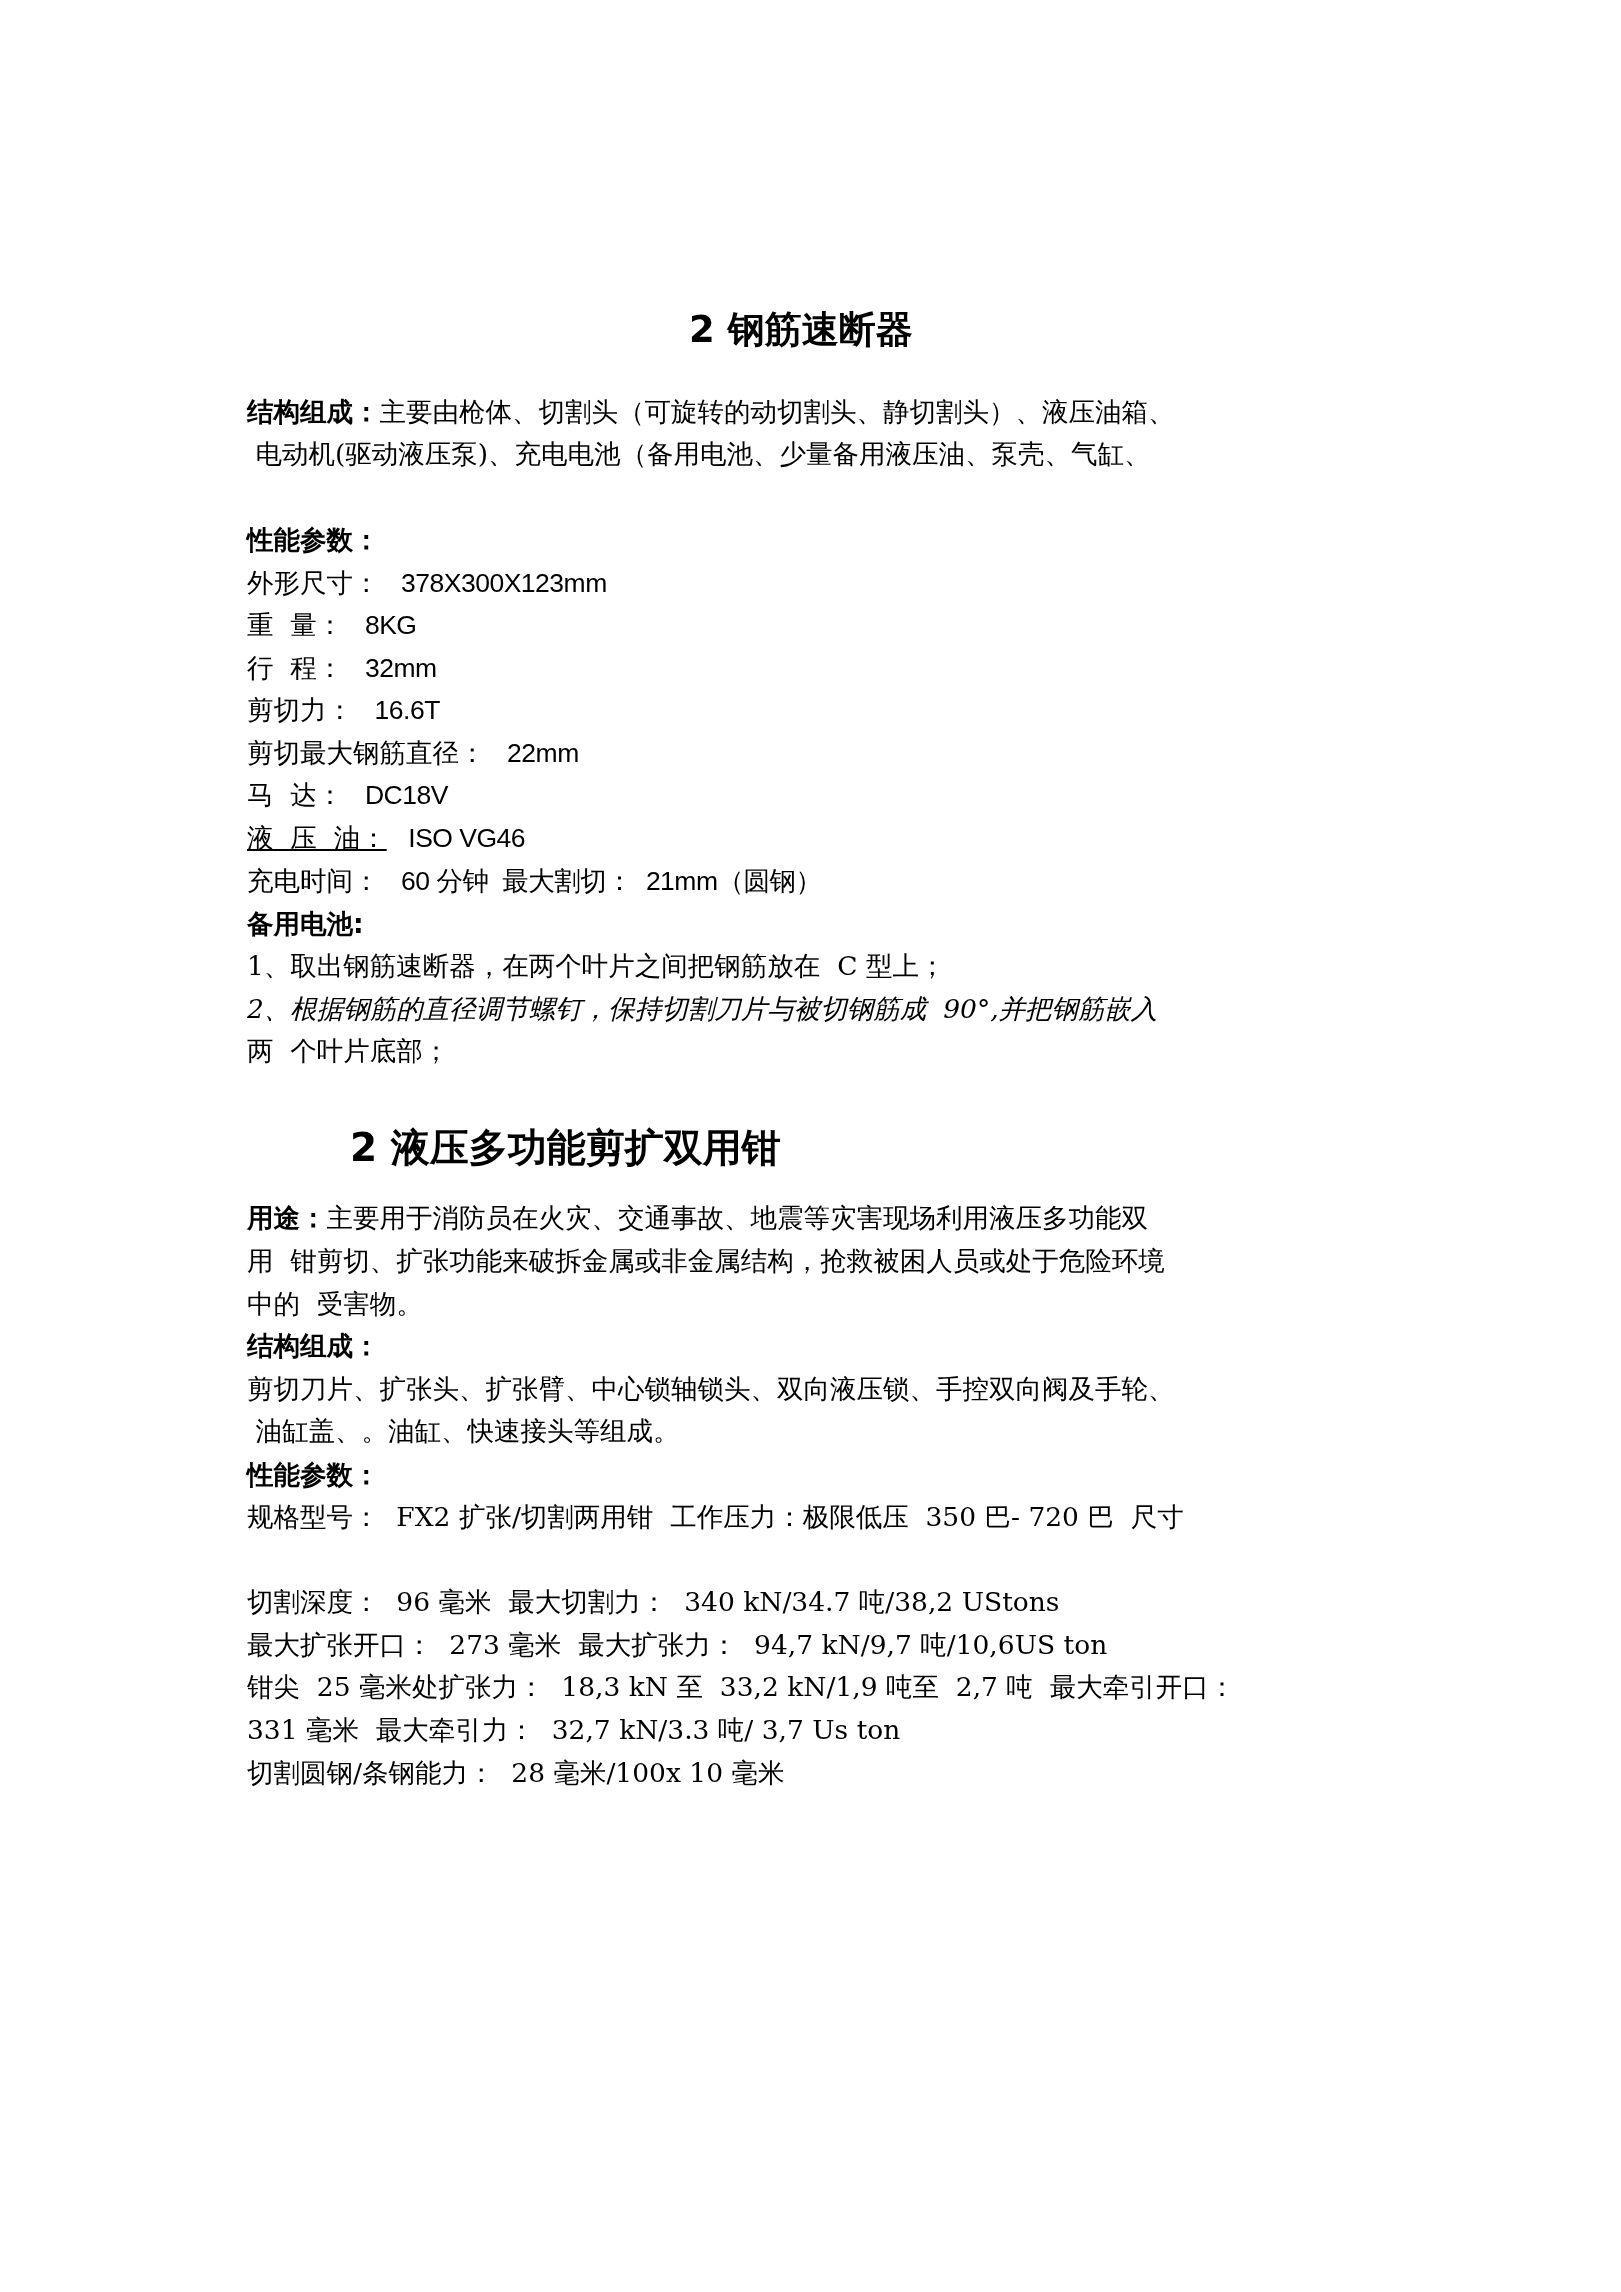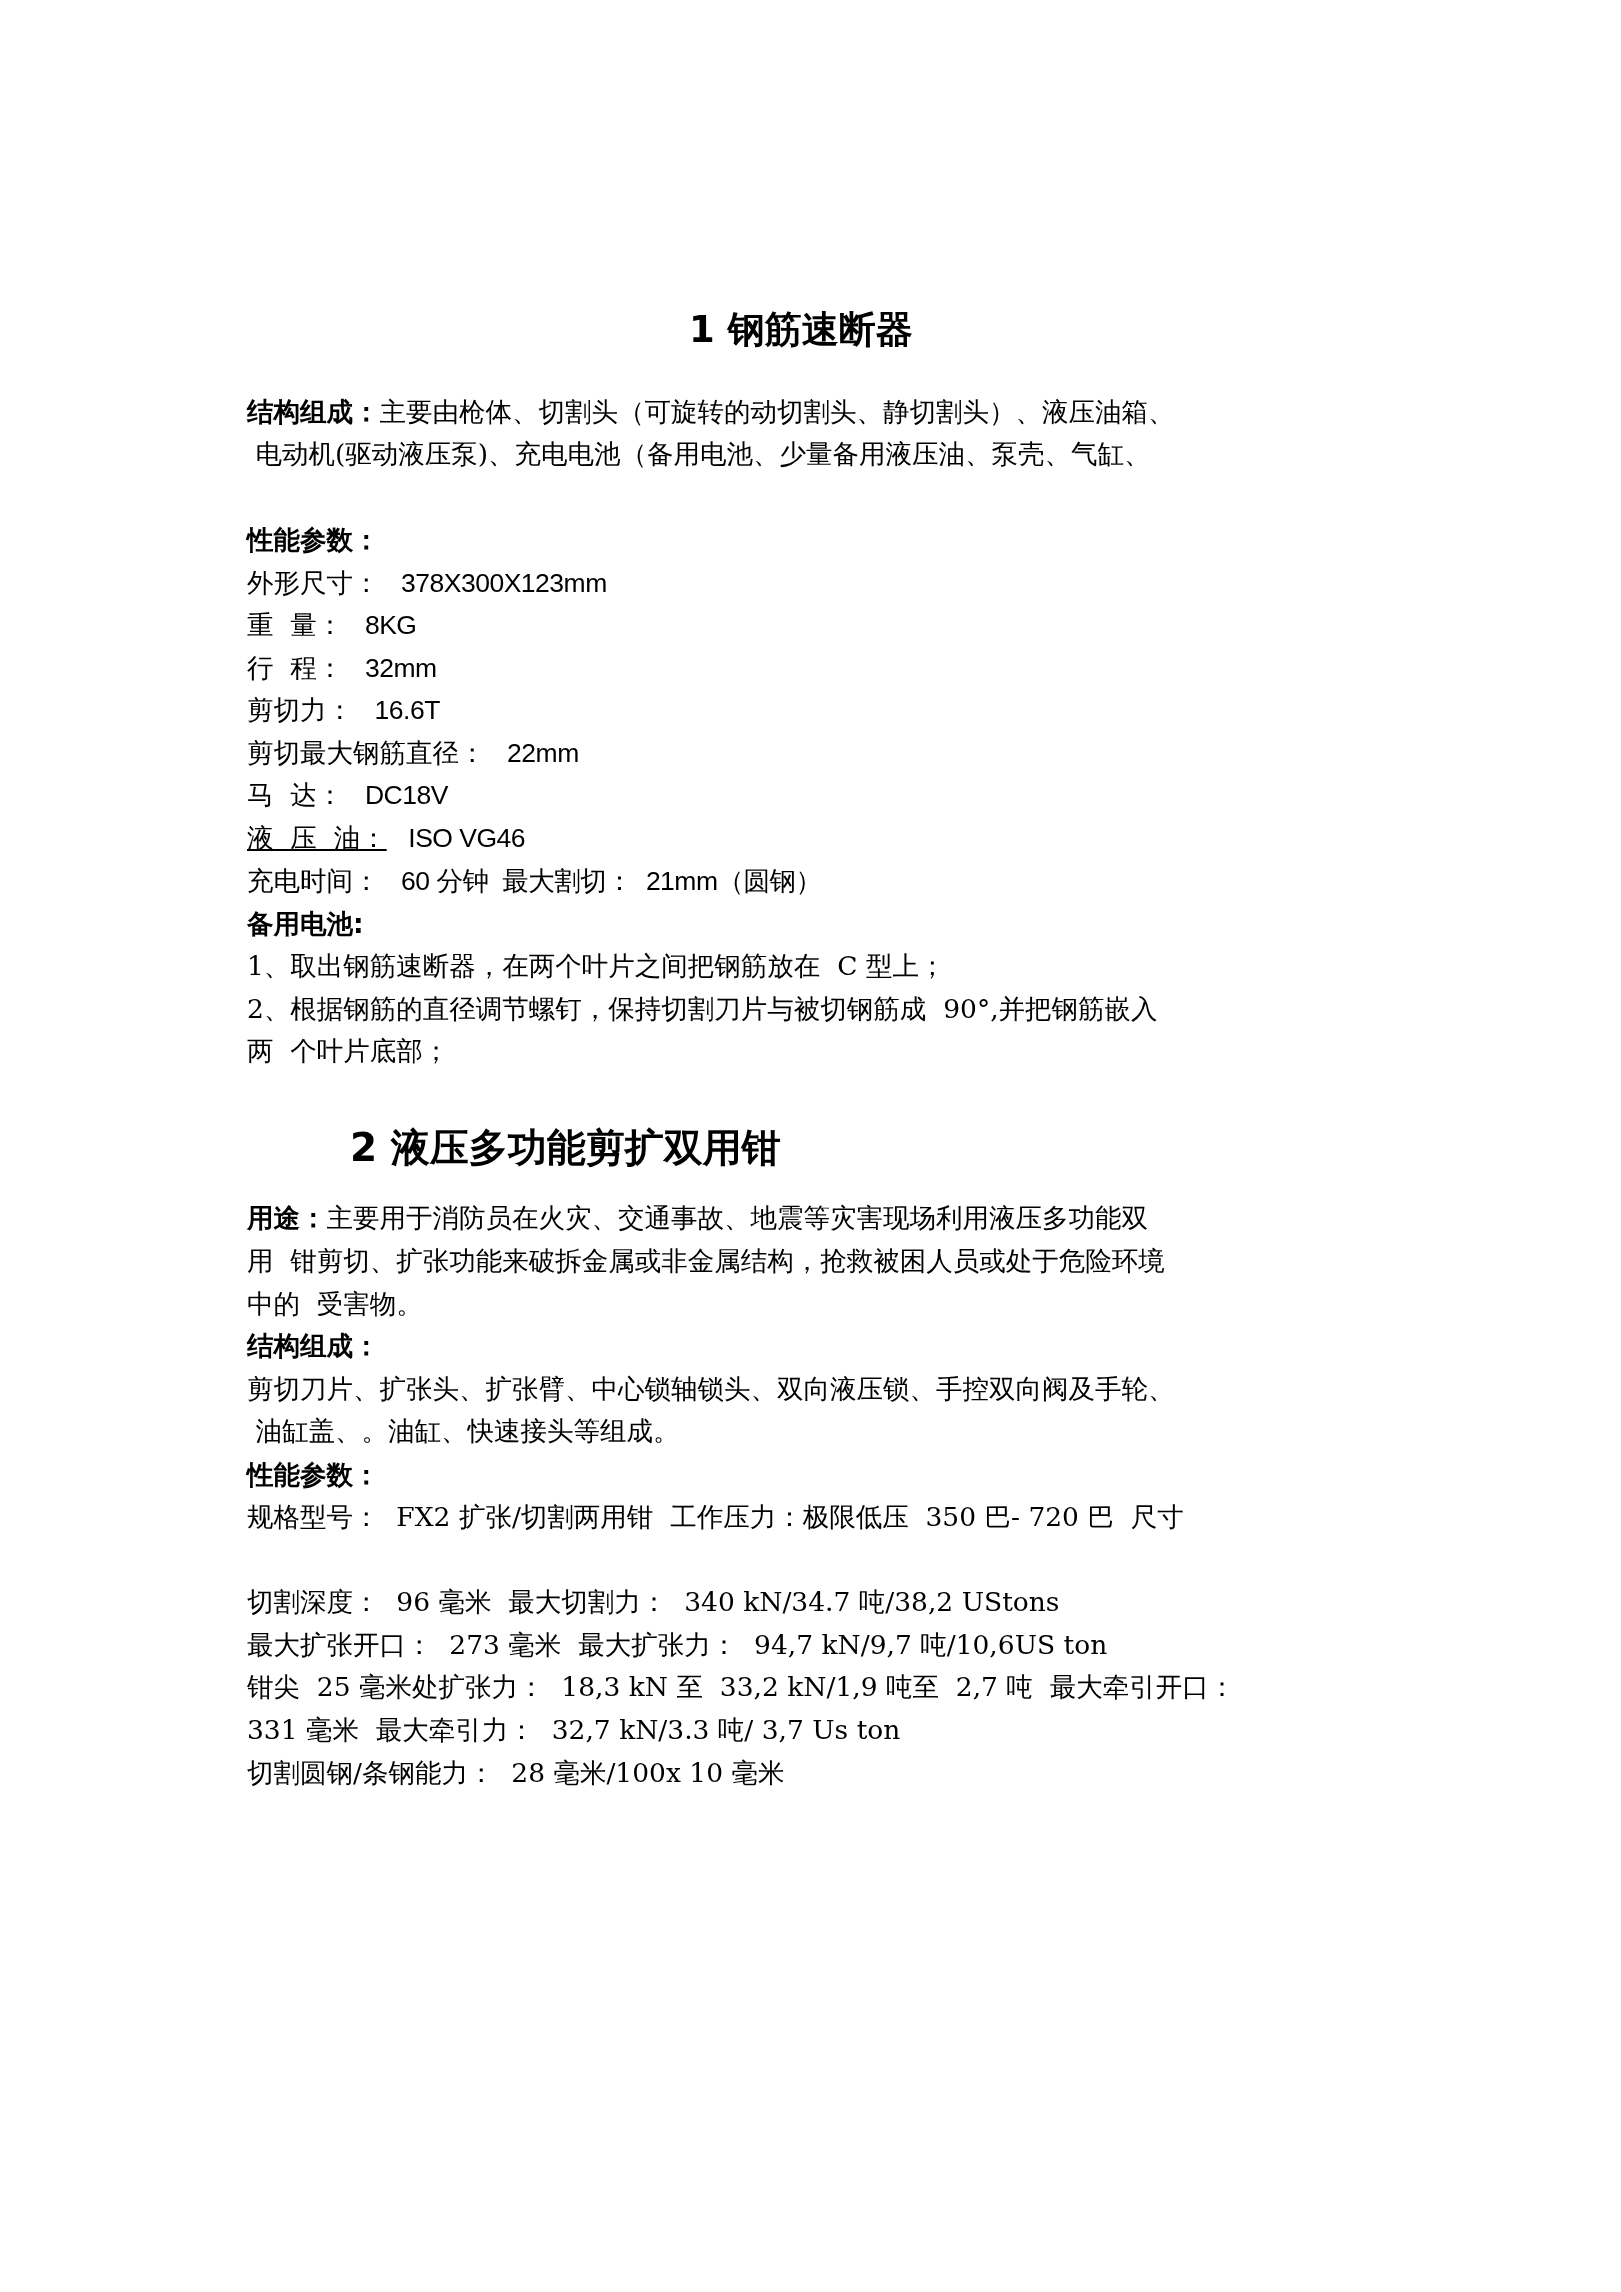--- a/index.html
+++ b/index.html
@@ -48,21 +48,21 @@
     .val {
       font-family: "Liberation Sans", "DejaVu Sans", sans-serif;
       letter-spacing: -0.5px;
     }
   </style>
 </head>
 <body>
 
 <div class="page">
 
-  <div class="title title-1">1 钢筋速断器</div>
+  <div class="title title-1">2 钢筋速断器</div>
 
   <div class="line" style="top:432px;">
     <span style="white-space:pre;"> 电动机(驱动液压泵)、充电电池（备用电池、少量备用液压油、泵壳、气缸、</span>
   </div>
   <div class="line" style="top:390px;">
     <span class="label">结构组成：</span><span>主要由枪体、切割头（可旋转的动切割头、静切割头）、液压油箱、</span>
   </div>
 
   <div class="line" style="top:518px;">
     <span class="label">性能参数：</span>
@@ -93,21 +93,21 @@
     <span style="white-space:pre;">充电时间：</span><span style="display:inline-block;width:21.6px;"></span><span class="val" style="white-space:pre;">60 分钟  最大割切：  21mm（圆钢）</span>
   </div>
 
   <div class="line" style="top:902px;">
     <span class="label">备用电池:</span>
   </div>
   <div class="line" style="top:944px;">
     <span style="white-space:pre;">1、取出钢筋速断器，在两个叶片之间把钢筋放在  C 型上；</span>
   </div>
   <div class="line" style="top:987px;">
-    <span style="white-space:pre;">2、根据钢筋的直径调节螺钉，保持切割刀片与被切钢筋成  90°,并把钢筋嵌入</span>
+    <span style="white-space:pre;font-style:italic;">2、根据钢筋的直径调节螺钉，保持切割刀片与被切钢筋成  90°,并把钢筋嵌入</span>
   </div>
   <div class="line" style="top:1029px;">
     <span style="white-space:pre;">两  个叶片底部；</span>
   </div>
 
   <div class="title title-2">2 液压多功能剪扩双用钳</div>
 
   <div class="line" style="top:1196px;">
     <span class="label">用途：</span><span>主要用于消防员在火灾、交通事故、地震等灾害现场利用液压多功能双</span>
   </div>

